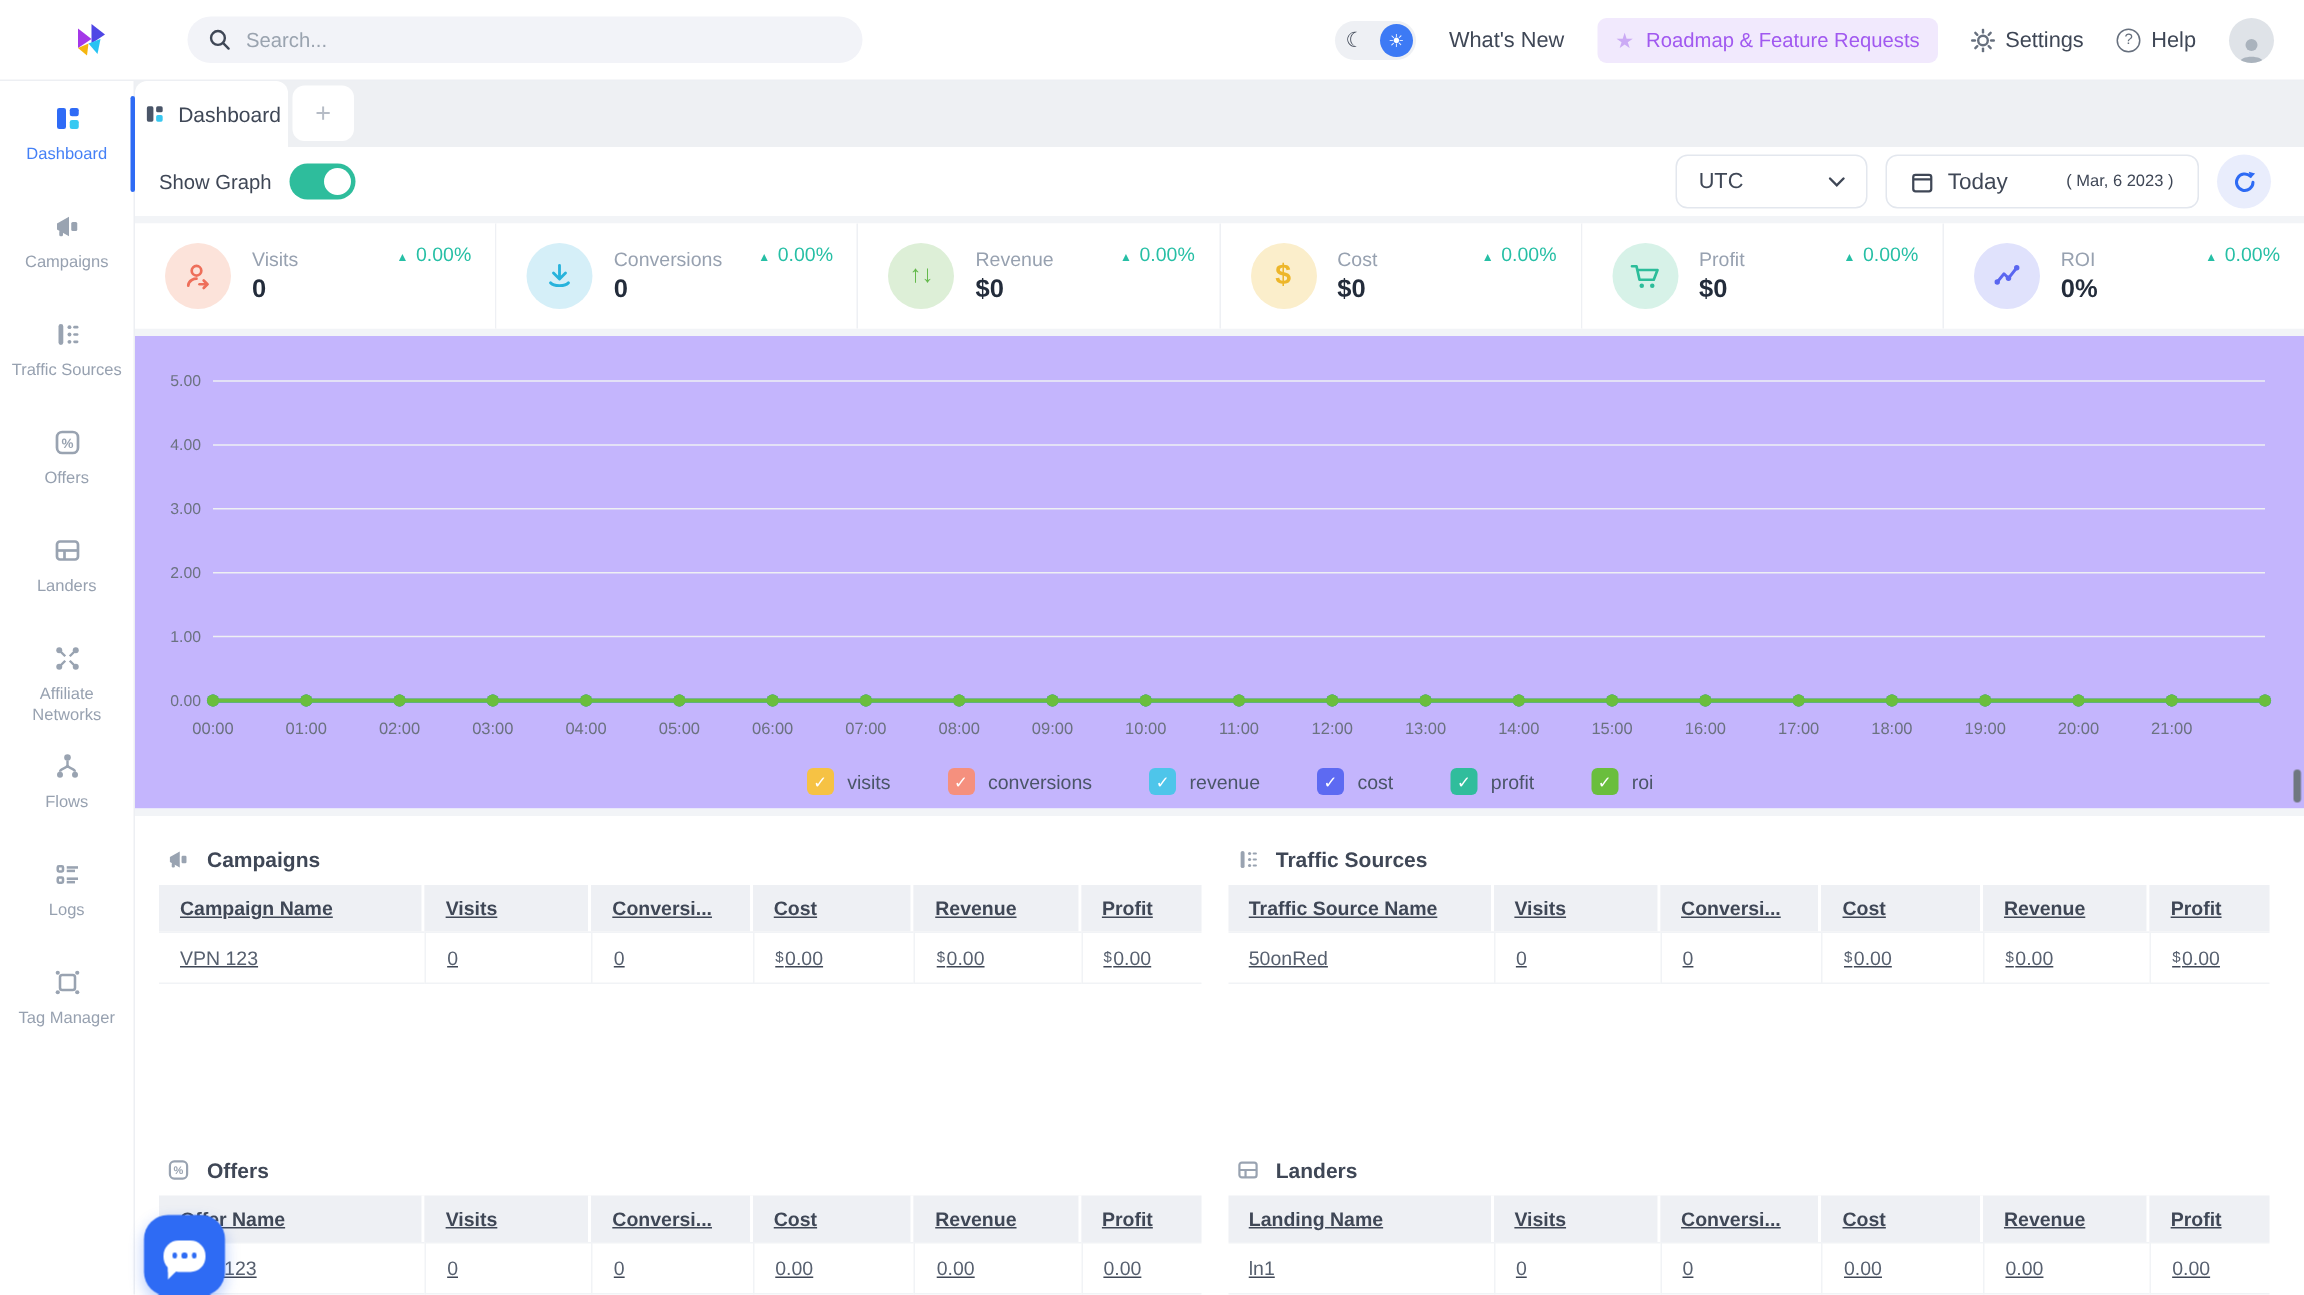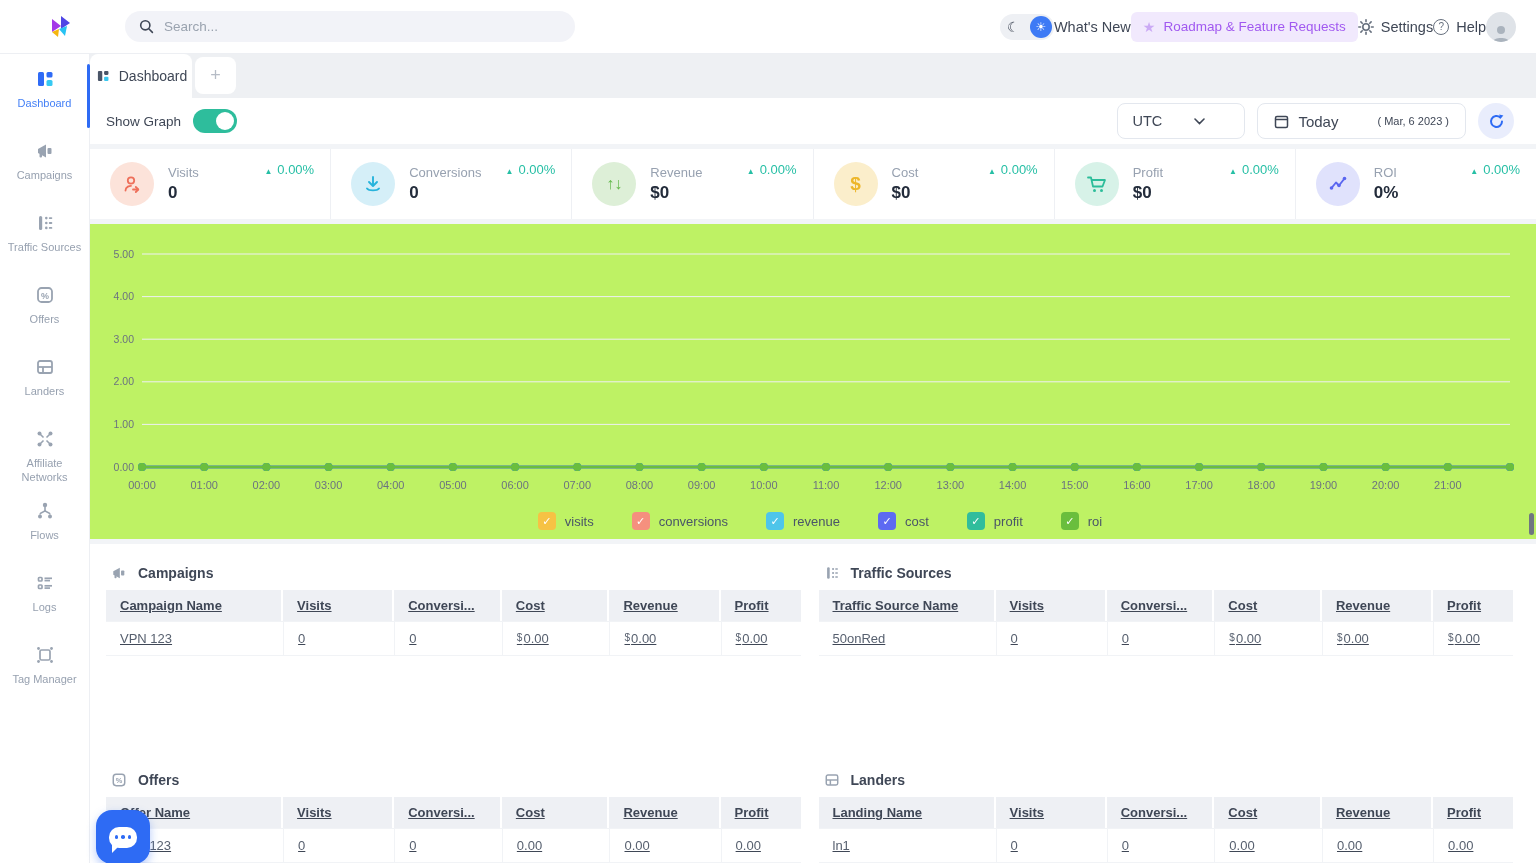--- a/index.html
+++ b/index.html
@@ -8,21 +8,21 @@
   svg { display:block; }
   svg text { font-family:"Liberation Sans", sans-serif; }
 
   
   .topbar { position:fixed; top:0; left:0; right:0; height:54px; background:#fff;
             border-bottom:1px solid #edeff3; display:flex; align-items:center; z-index:20;padding-left:15px; }
   .logo-box { width:90px; display:flex; justify-content:center; }
   .search { margin-left:20px; width:450px; height:31px; border-radius:16px; background:#f2f3f8;
             display:flex; align-items:center; gap:10px; padding:0 14px; }
   .search .ph { font-size:13.5px; color:#9aa3af; }
-  .top-right { margin-left:auto; display:flex; align-items:center; padding-right:20px; }
+  .top-right { margin-left:auto; display:flex; align-items:center; gap:22px; padding-right:20px; }
   .theme-toggle { width:54px; height:26px; border-radius:13px; background:#eef0f4;
                   display:flex; align-items:center; justify-content:space-between; padding-left:7px; }
   .moon::before { content:"☾"; font-size:14px; color:#3f4756; }
   .sun { width:22px; height:22px; border-radius:50%; background:#3d7af5; color:#fff;
          display:flex; align-items:center; justify-content:center; margin-right:2px; }
   .sun::before { content:"☀"; font-size:12px; }
   .top-link { font-size:14.5px; color:#3f4756; display:flex; align-items:center; gap:7px; cursor:pointer; }
   .roadmap { height:30px; padding:0 12px; border-radius:6px; background:#f1e9fd; color:#a159f0;
              font-size:13.5px; display:flex; align-items:center; gap:8px; }
   .star::before { content:"★"; color:#cbaaf5; font-size:14px; }
@@ -53,21 +53,21 @@
   .tab-add { width:41px; height:37px; background:#fff; border-radius:8px; margin:3px 0 0 3px;
              display:flex; align-items:center; justify-content:center;
              font-size:18px; color:#b6bcc6; }
   .toolbar { height:46px; display:flex; align-items:center; padding:0 22px 0 16px; background:#fff; }
   .sg-label { font-size:13.5px; color:#3f4756; margin-right:12px; }
   .toggle { width:44px; height:24px; border-radius:12px; background:#2ebd9c; position:relative; }
   .toggle .knob { position:absolute; right:3px; top:3px; width:18px; height:18px;
                   border-radius:50%; background:#fff; }
   .toolbar-right { margin-left:auto; display:flex; align-items:center; gap:12px; }
   .tz-select { width:128px; height:36px; border:1px solid #e3e7ee; border-radius:8px;
-               display:flex; align-items:center; justify-content:flex-start;
+               display:flex; align-items:center; justify-content:space-between;
                padding:0 14px; font-size:14.5px; color:#3f4756; background:#fff;gap:32px; }
   .date-btn { height:36px; border:1px solid #e3e7ee; border-radius:8px; background:#fff;
               display:flex; align-items:center; gap:9px; padding:0 16px; }
   .date-btn .d1 { font-size:15px; color:#3f4756; }
   .date-btn .d2 { font-size:11px; color:#3f4756;margin-left:30px; }
   .refresh-btn { width:36px; height:36px; border-radius:50%; background:#e9edfc;
                  display:flex; align-items:center; justify-content:center; }
   .band { height:5px; background:#f2f4f7; }
 
   
@@ -78,21 +78,21 @@
   .stat-icon { width:44px; height:44px; border-radius:50%; display:flex; align-items:center;
                justify-content:center; flex-shrink:0; font-weight:bold; }
   .card .ctext { margin-left:14px; display:flex; flex-direction:column; gap:3px; }
   .card .clabel { font-size:13px; color:#97a1b0; }
   .card .cvalue { font-size:17px; font-weight:bold; color:#232c3b; }
   .card .cchange { position:absolute; top:13px; right:16px; color:#26bfa5; font-size:13px;
                    display:flex; align-items:center; gap:5px; }
   .tri::before { content:"▲"; font-size:8px; color:#26bfa5; }
 
   
-  .chart-section { padding:12px 0 0 14px; background:#bef264; }
+  .chart-section { padding:12px 0 0 14px; background:#c4b5fd; }
   .legend-row { height:36px; display:flex; align-items:center; justify-content:center; gap:38px; }
   .legend-item { display:flex; align-items:center; gap:9px; cursor:pointer; }
   .lg-box { width:18px; height:18px; border-radius:4px; color:#fff; font-size:11px;
             display:flex; align-items:center; justify-content:center; }
   .lg-lbl { font-size:13px; color:#4a5568; }
 
   
   .tables-grid { display:grid; grid-template-columns:1fr 1fr; column-gap:18px; row-gap:107px;
                  padding:12px 23px 0 16px; align-items:start; }
   .tsec-title { height:34px; display:flex; align-items:center; gap:10px;

